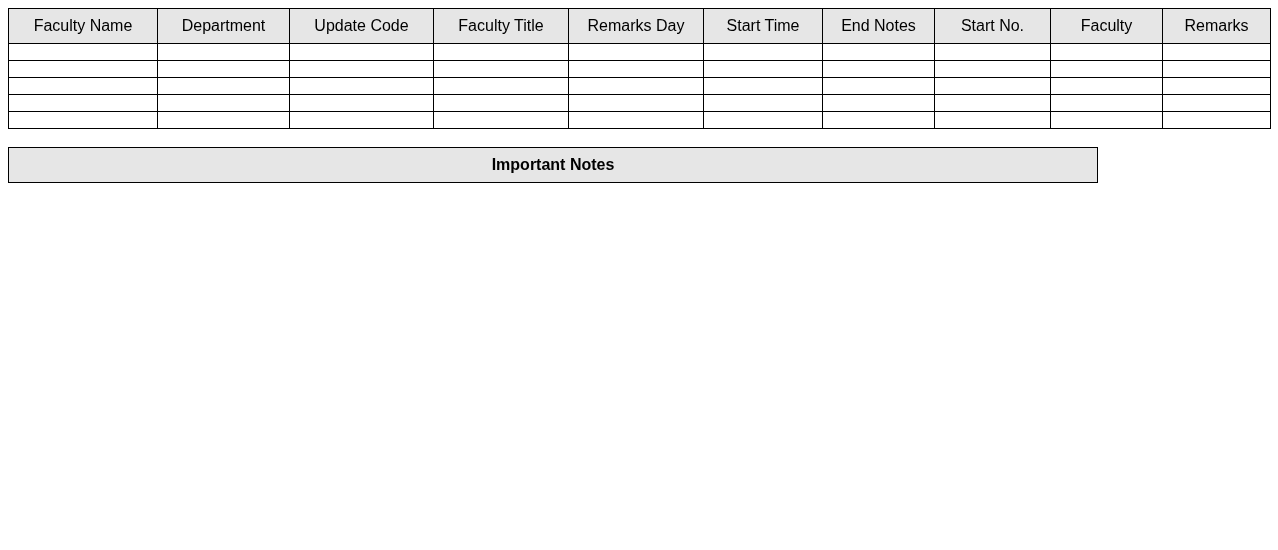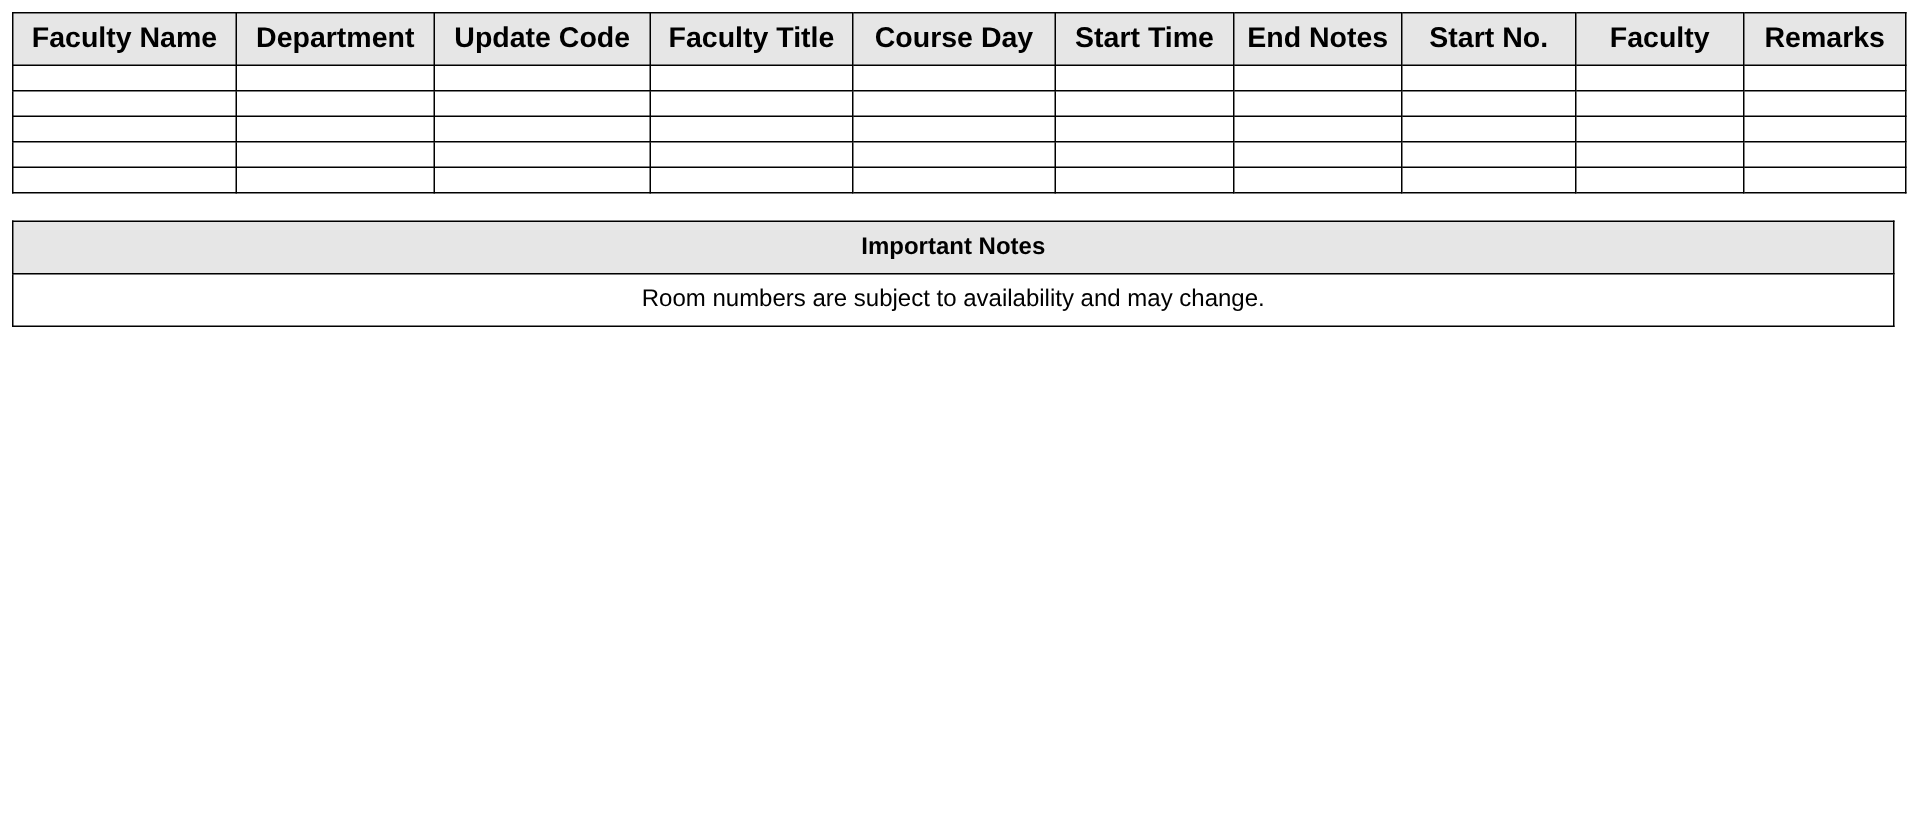--- a/index.html
+++ b/index.html
@@ -1,20 +1,20 @@
 <!DOCTYPE html>
 <html><head>
 <meta charset="utf-8">
 <style>
   html, body { margin: 0; padding: 0; background: #ffffff; }
   body { width: 1278px; height: 550px; font-family: "Liberation Sans", sans-serif; color: #000; position: relative; }
-  table { border-collapse: collapse; position: absolute; left: 8px; width: 1255px; table-layout: fixed; }
+  table { border-collapse: collapse; position: absolute; left: 8px; width: 1090px; table-layout: fixed; }
   td, th { border: 1px solid #000; padding: 0; }
   #schedule { top: 8px; }
-  #schedule th { background: #e6e6e6; font-weight: bold; font-size: 19px; height: 34px; text-align: center; }
+  #schedule th { background: #e6e6e6; font-weight: normal; font-size: 16px; height: 34px; text-align: center; }
   #schedule td { height: 16px; }
   #notes { top: 147px; }
   #notes th { background: #e6e6e6; font-weight: bold; font-size: 16px; height: 34px; text-align: center; }
   #notes td { font-size: 16px; height: 34px; text-align: center; }
 </style>
 </head>
 <body>
 
 <table id="schedule">
   <colgroup>
@@ -28,21 +28,21 @@
       <col style="width:116px">
       <col style="width:112px">
       <col style="width:108px">
   </colgroup>
   <thead>
     <tr>
       <th>Faculty Name</th>
       <th>Department</th>
       <th>Update Code</th>
       <th>Faculty Title</th>
-      <th>Course Day</th>
+      <th>Remarks Day</th>
       <th>Start Time</th>
       <th>End Notes</th>
       <th>Start No.</th>
       <th>Faculty</th>
       <th>Remarks</th>
     </tr>
   </thead>
   <tbody id="schedule-body">
       <tr>
         <td></td>
@@ -107,17 +107,14 @@
     </tbody>
 </table>
 
 <table id="notes">
   <thead>
     <tr>
         <th>Important Notes</th>
       </tr>
   </thead>
   <tbody>
-    <tr>
-        <td>Room numbers are subject to availability and may change.</td>
-      </tr>
   </tbody>
 </table>
 
 </body></html>

